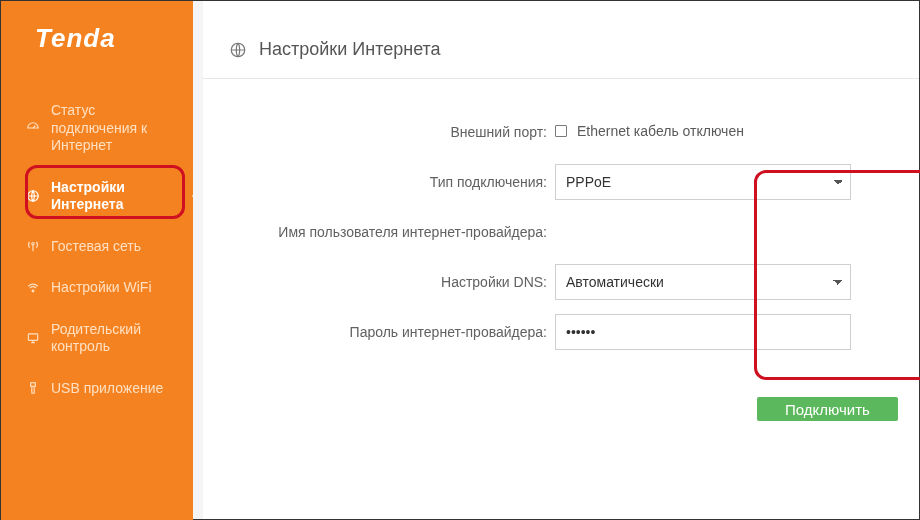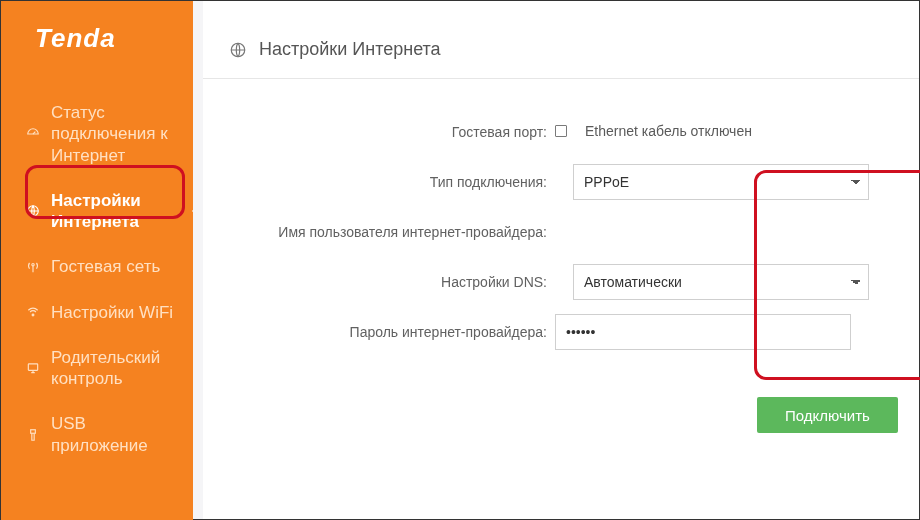--- a/index.html
+++ b/index.html
@@ -13,21 +13,21 @@
     background: #f58220; color: #ffe8d2;
   }
   .logo {
     font-family: Arial, sans-serif;
     font-style: italic; font-weight: 900; letter-spacing: 1px;
     font-size: 26px; color: #fff; padding: 22px 0 10px 34px;
   }
   .nav { margin-top: 26px; }
   .nav-item {
     display: flex; align-items: center; gap: 10px;
-    padding: 12px 10px 12px 24px; font-size: 17px;
+    padding: 12px 10px 12px 24px; font-size: 14px;
     color: #ffe0c2; cursor: pointer; line-height: 1.25;
   }
   .nav-item .icon { width: 16px; height: 16px; flex: 0 0 16px; display: inline-flex; align-items: center; justify-content: center; }
   .nav-item.active { color: #fff; font-weight: 600; position: relative; }
   .nav-item.active::after {
     content: ""; position: absolute; right: -9px; top: 50%; transform: translateY(-50%);
     border: 10px solid transparent; border-right-color: #fff;
   }
   .active-ring {
     position: absolute; left: 24px; top: 164px; width: 160px; height: 54px;
@@ -50,35 +50,35 @@
   .divider { height: 1px; background: #e6e6e6; margin-left: 0; }
   .form { padding-top: 28px; }
   .row {
     display: flex; align-items: center; height: 50px;
   }
   .row .lbl {
     width: 352px; text-align: right; padding-right: 8px;
     color: #616161; font-size: 14px;
   }
   .row .val { width: 296px; }
-  .ethernet-off { display: inline-flex; align-items: center; gap: 18px; color: #5a5a5a; font-size: 14px; }
+  .ethernet-off { display: inline-flex; align-items: center; gap: 10px; color: #5a5a5a; font-size: 14px; }
   .eth-box { width: 12px; height: 12px; border: 1px solid #7a7a7a; border-radius: 1px; display: inline-block; }
   .select, .textin {
     width: 100%; height: 36px; border: 1px solid #cfcfcf; background: #fff;
     font-size: 14px; color: #333; padding: 0 10px; outline: none;
   }
-  .select { appearance: none; -webkit-appearance: none; padding-right: 26px; background-image: linear-gradient(45deg, transparent 50%, #555 50%), linear-gradient(135deg, #555 50%, transparent 50%); background-position: right 12px center, right 7px center; background-size: 5px 5px, 5px 5px; background-repeat: no-repeat; margin-left: 18px; }
+  .select { appearance: none; -webkit-appearance: none; padding-right: 26px; background-image: linear-gradient(45deg, transparent 50%, #555 50%), linear-gradient(135deg, #555 50%, transparent 50%); background-position: right 12px center, right 7px center; background-size: 5px 5px, 5px 5px; background-repeat: no-repeat; }
   .red-ring {
     position: absolute; left: 551px; top: 169px; width: 312px; height: 210px;
     border: 3px solid #cf1020; border-radius: 12px; pointer-events: none;
   }
   .connect-wrap { display: flex; justify-content: flex-start; padding-left: 554px; margin-top: 40px; }
   .connect-btn {
     background: #5cb85c; color: #fff; border: none;
-    height: 36px; padding: 0 28px; font-size: 15px; cursor: pointer;
+    height: 24px; padding: 0 28px; font-size: 15px; cursor: pointer;
     border-radius: 2px;
   }
   svg { display: block; }
 </style>
 </head>
 <body>
 
 <div class="frame">
 
   <div class="sidebar">
@@ -163,21 +163,21 @@
               <path d="M3 12h18M12 3c3 3 3 15 0 18M12 3c-3 3-3 15 0 18"></path>
             </svg>
         </span>
         <span>Настройки Интернета</span>
       </div>
       <div class="divider"></div>
 
       <div class="form">
 
         <div class="row">
-          <div class="lbl">Гостевая порт:</div>
+          <div class="lbl">Внешний порт:</div>
           <div class="val">
             <span class="ethernet-off">
               <span class="eth-box"></span>
               <span>Ethernet кабель отключен</span>
             </span>
           </div>
         </div>
 
         <div class="row">
           <div class="lbl">Тип подключения:</div>

